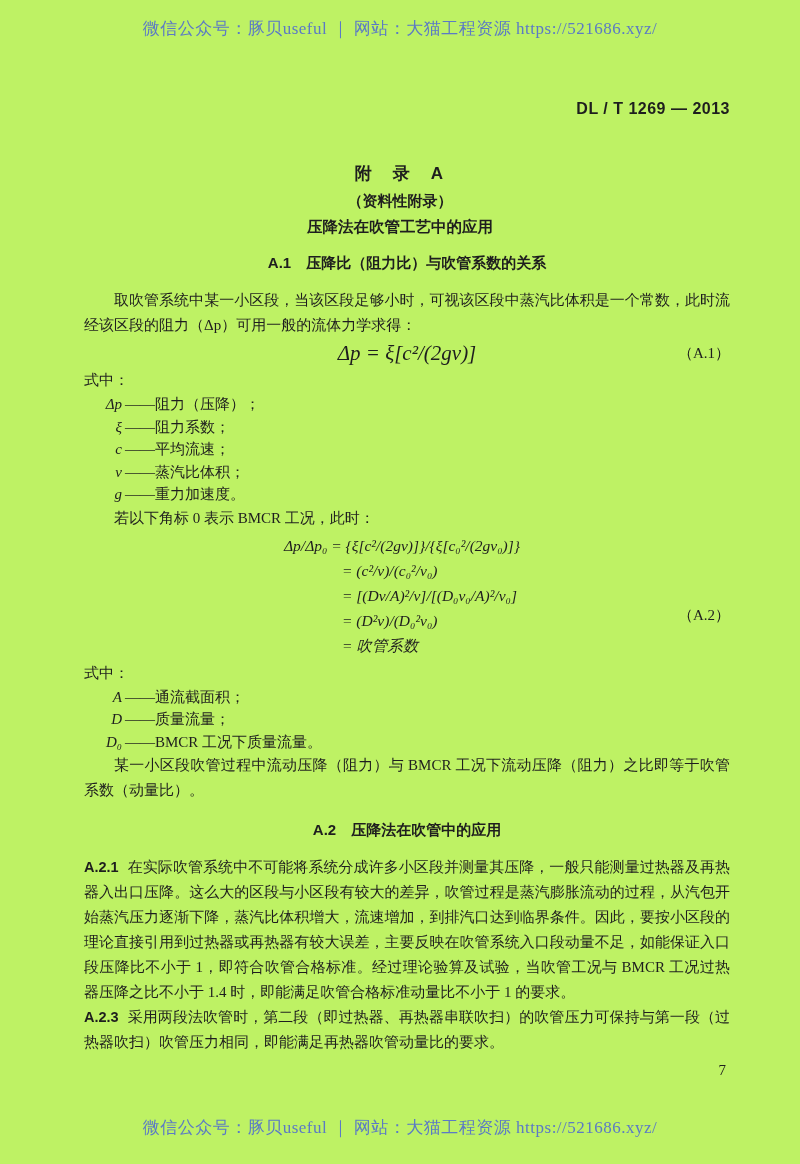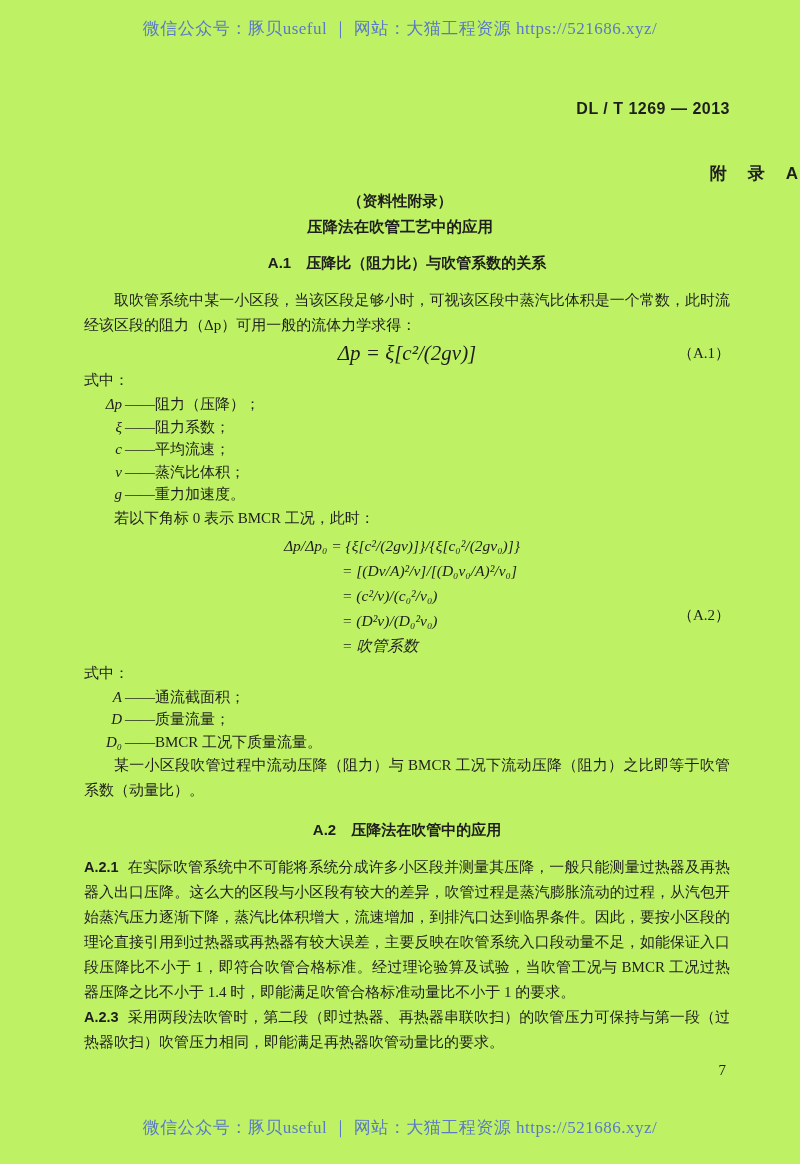--- a/index.html
+++ b/index.html
@@ -31,21 +31,21 @@
     top: 100px;
     right: 70px;
     font-family: "Liberation Sans", "DejaVu Sans", sans-serif;
     font-weight: bold;
     font-size: 16px;
     letter-spacing: 0.5px;
   }
 
   
   .appendix { position: absolute; top: 162px; left: 0; right: 0; text-align: center; }
-  .appendix .title   { font-family: "Liberation Sans", "DejaVu Sans", sans-serif; font-weight: bold; font-size: 17px; letter-spacing: 2px; text-align: right; }
+  .appendix .title   { font-family: "Liberation Sans", "DejaVu Sans", sans-serif; font-weight: bold; font-size: 17px; letter-spacing: 2px; }
   .appendix .subtitle{ font-family: "Liberation Sans", "DejaVu Sans", sans-serif; font-weight: bold; font-size: 15px; margin-top: 7px; }
   .appendix .name    { font-family: "Liberation Sans", "DejaVu Sans", sans-serif; font-weight: bold; font-size: 15.5px; margin-top: 6px; }
 
   
   .main {
     position: absolute;
     top: 250px;
     left: 84px;
     width: 646px;
     font-size: 15px;
@@ -149,22 +149,22 @@
     </div>
     <div class="symrow">
       <span class="sym">g</span>
       <span class="desc">——重力加速度。</span>
     </div>
 
     <p class="para indent">若以下角标 0 表示 BMCR 工况，此时：</p>
 
     <div class="eqblock">
       <div class="eq-line">Δp/Δp₀ = {ξ[c²/(2gν)]}/{ξ[c₀²/(2gν₀)]}</div>
+      <div class="eq-line cont">= (c²/ν)/(c₀²/ν₀)</div>
       <div class="eq-line cont">= [(Dν/A)²/ν]/[(D₀ν₀/A)²/ν₀]</div>
-      <div class="eq-line cont">= (c²/ν)/(c₀²/ν₀)</div>
       <div class="eq-line cont">= (D²ν)/(D₀²ν₀)</div>
       <div class="eq-line cont">= 吹管系数</div>
       <span class="flabel">（A.2）</span>
     </div>
 
     <p class="para where">式中：</p>
 
     <div class="symrow">
       <span class="sym">A</span>
       <span class="desc">——通流截面积；</span>

